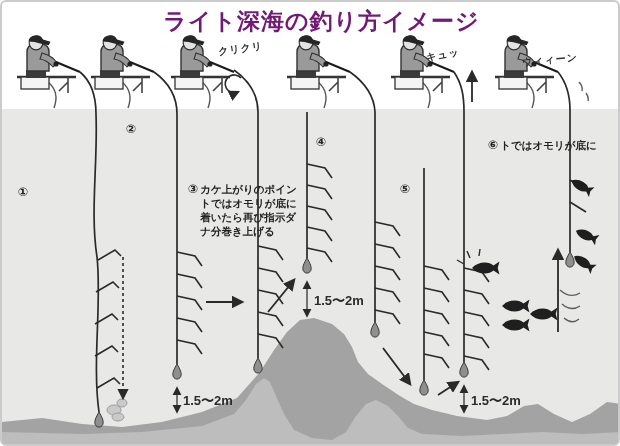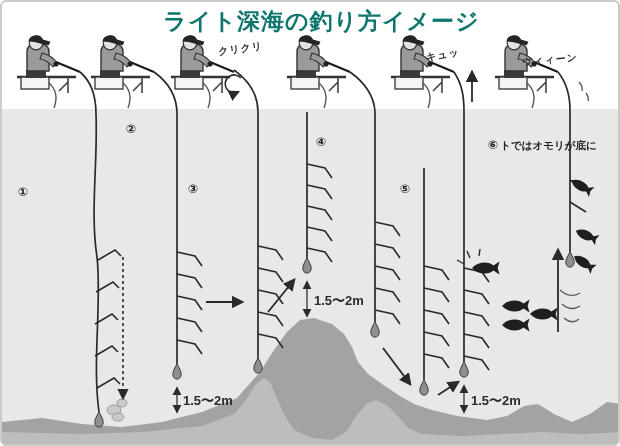--- a/index.html
+++ b/index.html
@@ -1,21 +1,21 @@
 <!DOCTYPE html>
 <html><head>
 <meta charset="utf-8">
 <style>
   html,body{margin:0;padding:0;background:#fff;}
   #stage{position:relative;width:620px;height:446px;background:#ffffff;
          border:2px solid #cbcbcb;border-radius:6px;overflow:hidden;box-sizing:border-box;
          font-family:"Liberation Sans","DejaVu Sans",sans-serif;}
   #water{position:absolute;left:0;right:0;top:107px;bottom:0;background:#e8e8e7;}
   #title{position:absolute;left:0;right:0;top:4px;text-align:center;
-         font-size:23px;font-weight:800;letter-spacing:1px;color:#0f766e;margin-left:23px;}
+         font-size:23px;font-weight:800;letter-spacing:1px;color:#701a75;margin-left:23px;}
   svg{position:absolute;left:0;top:0;}
   .note{position:absolute;display:flex;align-items:flex-start;
         font-size:10.5px;line-height:1.32;font-weight:700;color:#222;}
   .note .num{font-size:12px;margin-right:2px;line-height:1.15;}
   .note .txt{white-space:pre-line;}
   .depth{position:absolute;font-size:13px;font-weight:600;color:#2b2b2b;}
   .sfx{position:absolute;font-size:10px;font-weight:600;color:#333;letter-spacing:1px;}
 </style>
 </head>
 <body>
@@ -170,20 +170,24 @@
   </svg>
 
   <div class="note" style="left:16px;top:184px;width:122px">
     <span class="num">①</span>
   </div>
   <div class="note" style="left:124px;top:121px;width:120px">
     <span class="num">②</span>
   </div>
   <div class="note" style="left:186px;top:181px;width:124px">
     <span class="num">③</span>
+    <span class="txt">カケ上がりのポイン
+トではオモリが底に
+着いたら再び指示ダ
+ナ分巻き上げる</span>
   </div>
   <div class="note" style="left:314px;top:134px;width:134px">
     <span class="num">④</span>
   </div>
   <div class="note" style="left:398px;top:181px;width:128px">
     <span class="num">⑤</span>
   </div>
   <div class="note" style="left:486px;top:137px;width:132px">
     <span class="num">⑥</span>
     <span class="txt">トではオモリが底に</span>

